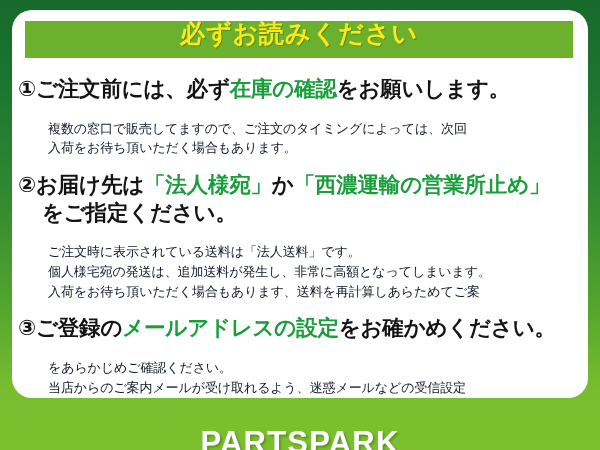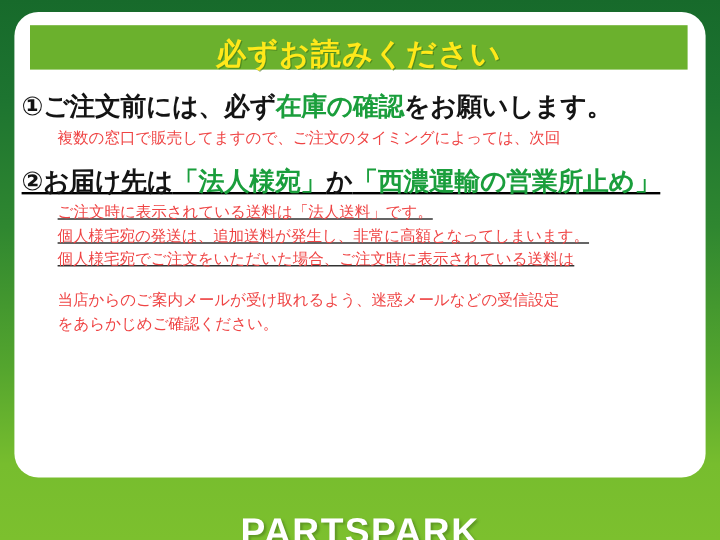--- a/index.html
+++ b/index.html
@@ -40,21 +40,21 @@
   }
 
   #title-bar {
     position: absolute;
     left: 13px;
     top: 11px;
     width: 548px;
     height: 37px;
     background: #6bb12d;
     display: flex;
-    align-items: flex-end;
+    align-items: flex-start;
     justify-content: center;
   }
 
   #title-text {
     color: #ffe81a;
     font-size: 25px;
     font-weight: bold;
     letter-spacing: 1px;
     line-height: 1;
     text-shadow: 1px 1px 0 rgba(60,110,20,0.55);
@@ -84,35 +84,35 @@
   .item-heading .wrap-line {
     display: block;
     padding-left: 24px;
   }
 
   .hl {
     color: #1a9e3c;
   }
 
   .item-sub {
-    margin-top: 1px;
+    margin-top: 15px;
     padding-left: 30px;
     font-size: 13px;
-    color: #ef4444;
+    color: #0f172a;
     line-height: 1.52;
     letter-spacing: -0.1px;
     white-space: nowrap;
   }
 
   .item-sub .subline {
     display: block;
   }
 
   #item-1 { margin-top: 8px; }
-  #item-2 { margin-top: 14px; text-decoration: underline; }
+  #item-2 { margin-top: 14px; }
   #item-3 { margin-top: 14px; }
 
   #footer {
     position: absolute;
     left: 0;
     top: 398px;
     width: 600px;
     height: 60px;
     display: flex;
     align-items: flex-end;
@@ -138,36 +138,38 @@
     <div id="title-bar">
       <span id="title-text">必ずお読みください</span>
     </div>
 
     <div id="items">
 
       <div class="item" id="item-1">
         <div class="item-heading"><span><span>①ご注文前には、必ず</span><span class="hl">在庫の確認</span><span>をお願いします。</span></span></div>
         <div class="item-sub">
             <span class="subline">複数の窓口で販売してますので、ご注文のタイミングによっては、次回</span>
+            <span class="subline">入荷をお待ち頂いただく場合もあります。</span>
           </div>
       </div>
 
       <div class="item" id="item-2">
-        <div class="item-heading"><span><span>②お届け先は</span><span class="hl">「法人様宛」</span><span>か</span><span class="hl">「西濃運輸の営業所止め」</span></span></div>
+        <div class="item-heading"><span><span>②お届け先は</span><span class="hl">「法人様宛」</span><span>か</span><span class="hl">「西濃運輸の営業所止め」</span></span><span class="wrap-line"><span>をご指定ください。</span></span></div>
         <div class="item-sub">
             <span class="subline">ご注文時に表示されている送料は「法人送料」です。</span>
             <span class="subline">個人様宅宛の発送は、追加送料が発生し、非常に高額となってしまいます。</span>
-            <span class="subline">個人様宅宛でご注文をいただいた場合、ご注文時に表示されている送料は</span>
+            <span class="subline">入荷をお待ち頂いただく場合もあります、送料を再計算しあらためてご案</span>
           </div>
       </div>
 
       <div class="item" id="item-3">
+        <div class="item-heading"><span><span>③ご登録の</span><span class="hl">メールアドレスの設定</span><span>をお確かめください。</span></span></div>
         <div class="item-sub">
+            <span class="subline">をあらかじめご確認ください。</span>
             <span class="subline">当店からのご案内メールが受け取れるよう、迷惑メールなどの受信設定</span>
-            <span class="subline">をあらかじめご確認ください。</span>
           </div>
       </div>
 
     </div>
   </div>
 
   <div id="footer">
     <span id="brand-text">PARTSPARK</span>
   </div>
 

